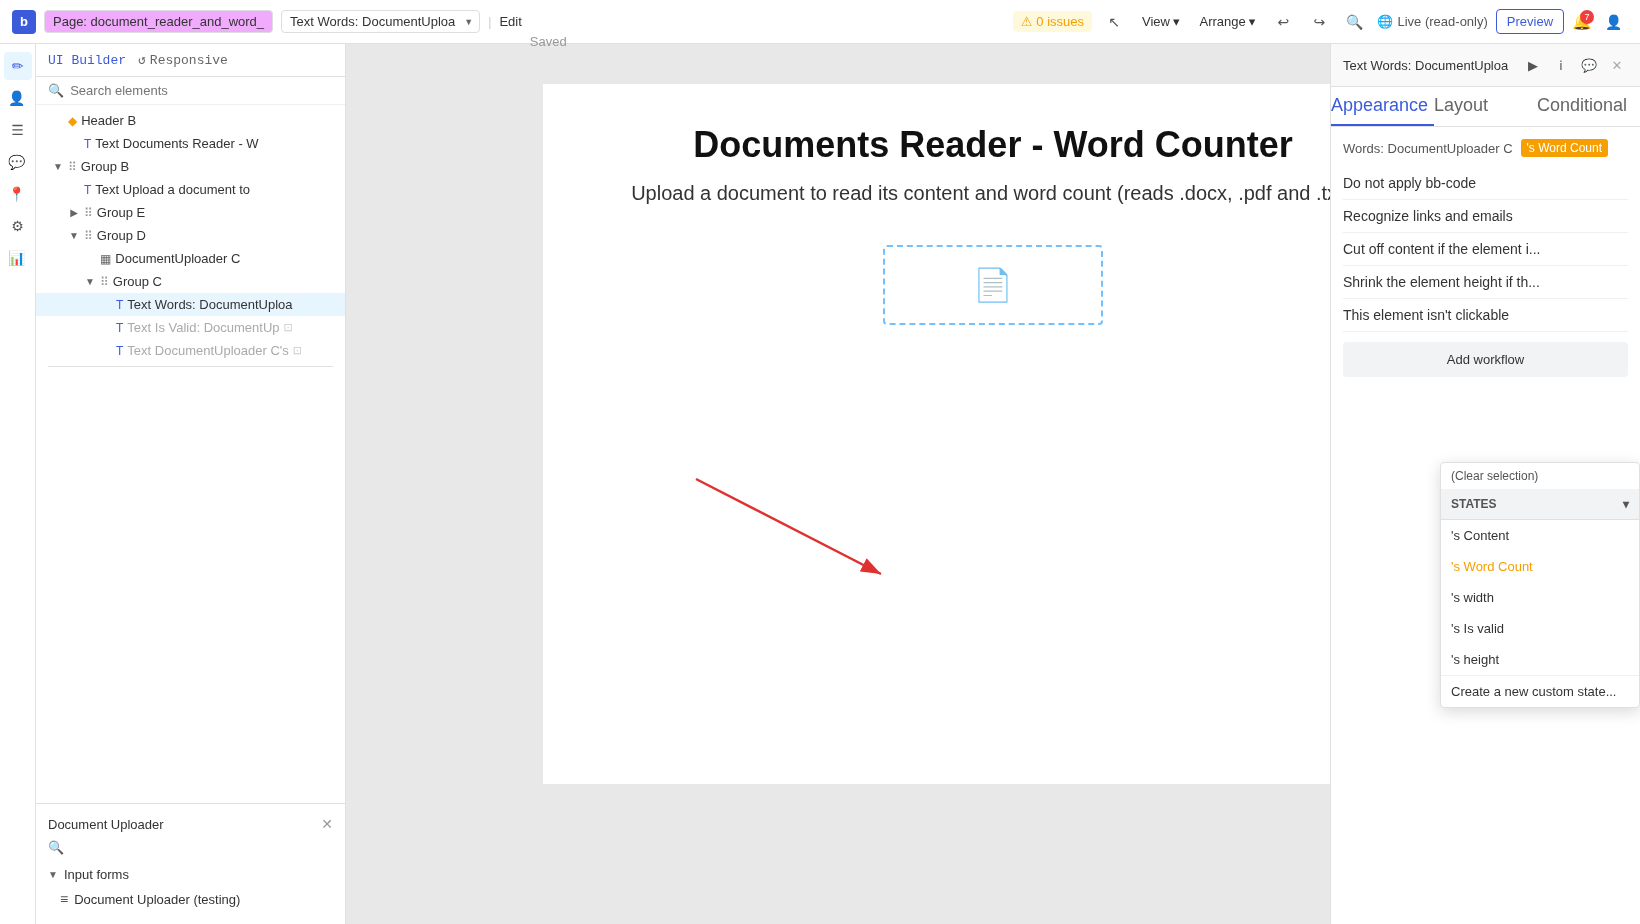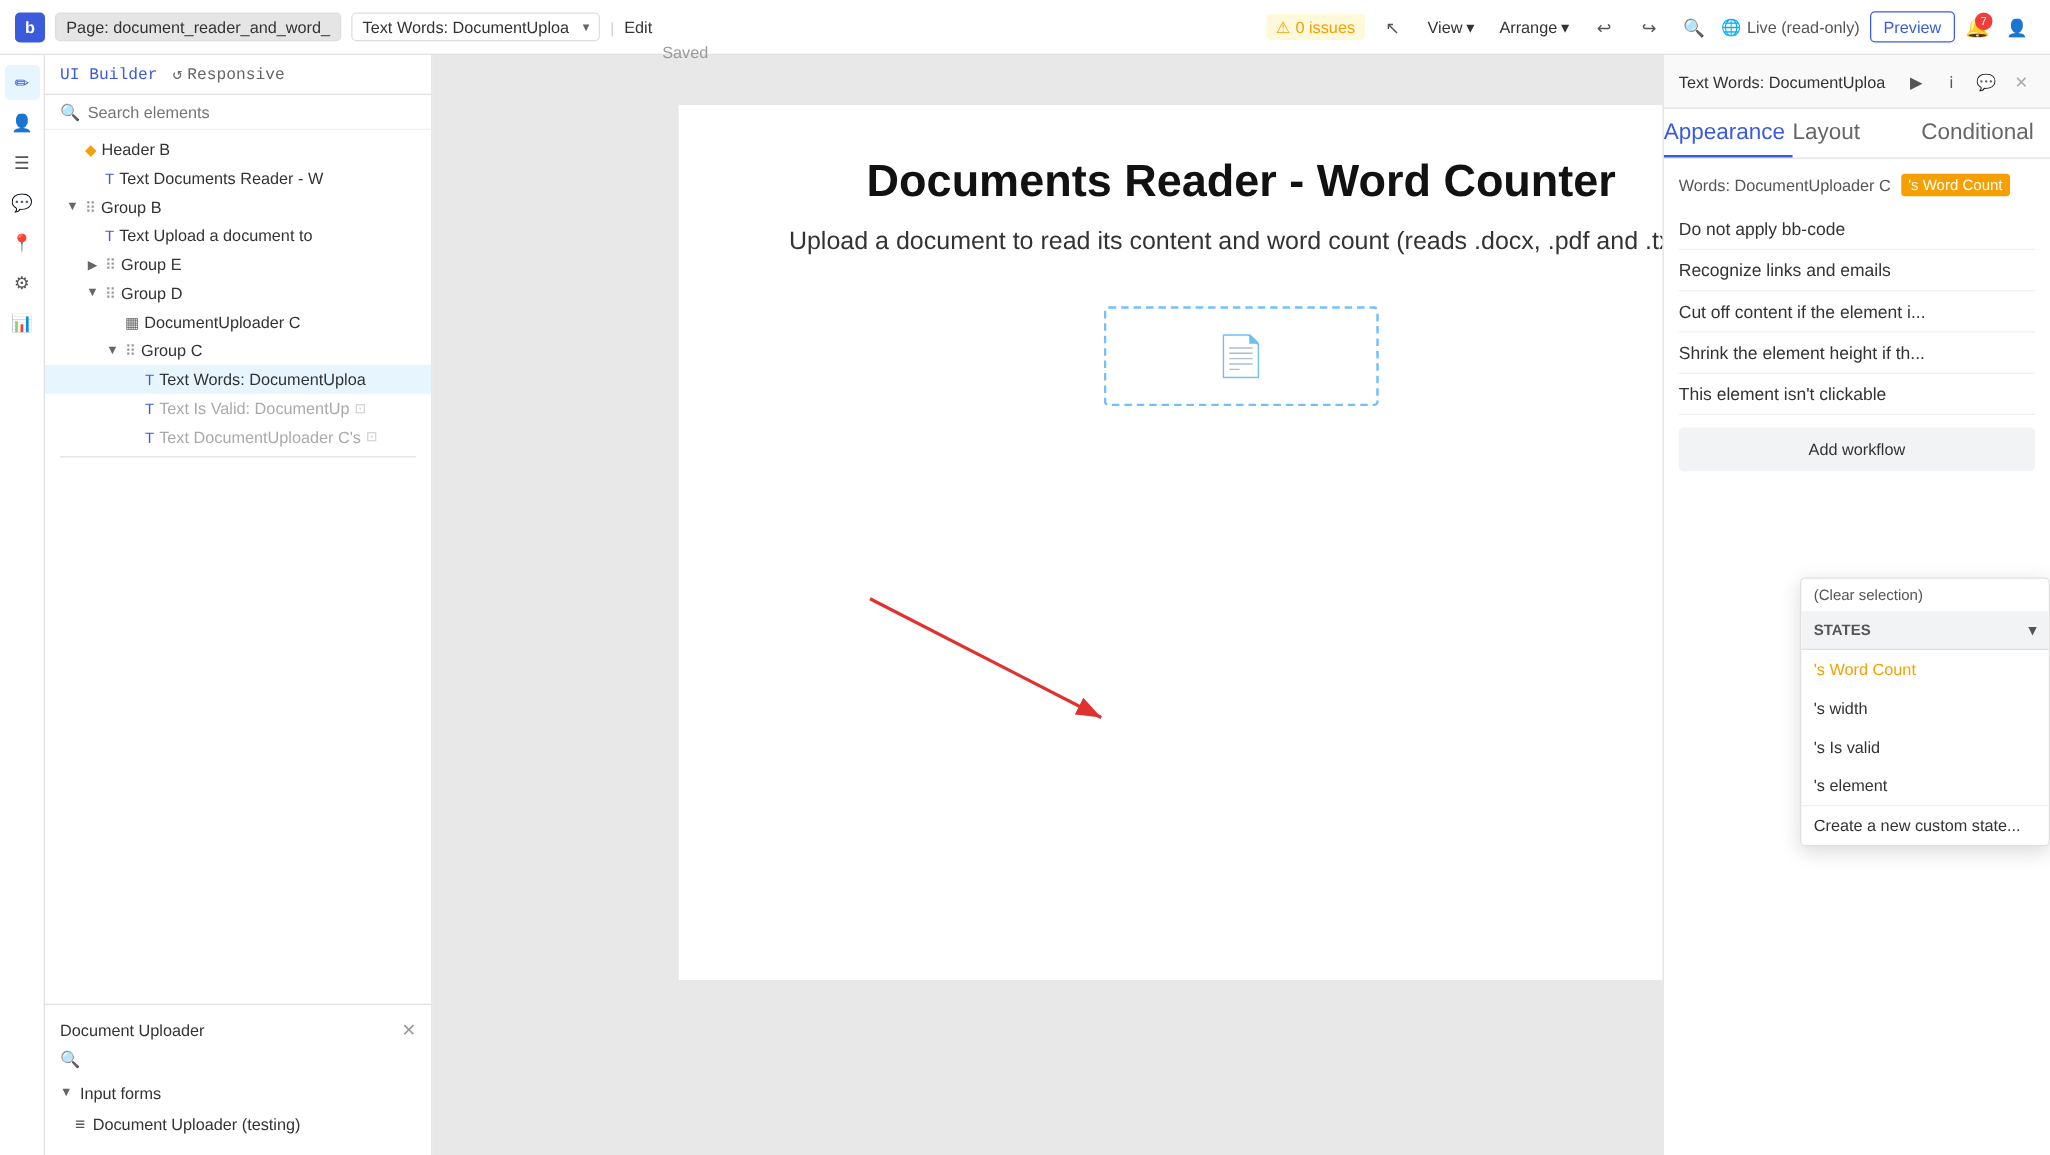--- a/index.html
+++ b/index.html
@@ -19,21 +19,21 @@
     }
     .topbar-logo {
       width: 24px; height: 24px;
       background: #3b5bdb;
       border-radius: 4px;
       display: flex; align-items: center; justify-content: center;
       color: #fff; font-weight: bold; font-size: 13px;
     }
     .topbar-page {
       font-size: 13px; color: #333;
-      background: #e5e5e5;
+      background: #f0abfc;
       border: 1px solid #ddd;
       border-radius: 4px;
       padding: 3px 8px;
     }
     .topbar-element {
       font-size: 13px; color: #333;
       background: #fff;
       border: 1px solid #ddd;
       border-radius: 4px;
       padding: 3px 24px 3px 8px;
@@ -641,22 +641,23 @@
 
       <button class="add-workflow-btn">Add workflow</button>
     </div>
 
     <div class="states-dropdown">
       <div class="states-clear">(Clear selection)</div>
       <div class="states-dropdown-header">
         <span>STATES</span>
         <span>▾</span>
       </div>
+      <div class="states-dropdown-item">'s Content</div>
       <div class="states-dropdown-item active">'s Word Count</div>
       <div class="states-dropdown-item">'s width</div>
       <div class="states-dropdown-item">'s Is valid</div>
-      <div class="states-dropdown-item">'s element</div>
+      <div class="states-dropdown-item">'s height</div>
       <div class="states-dropdown-divider"></div>
       <div class="states-dropdown-item">Create a new custom state...</div>
     </div>
   </div>
 
 </div>
 
 </body></html>

